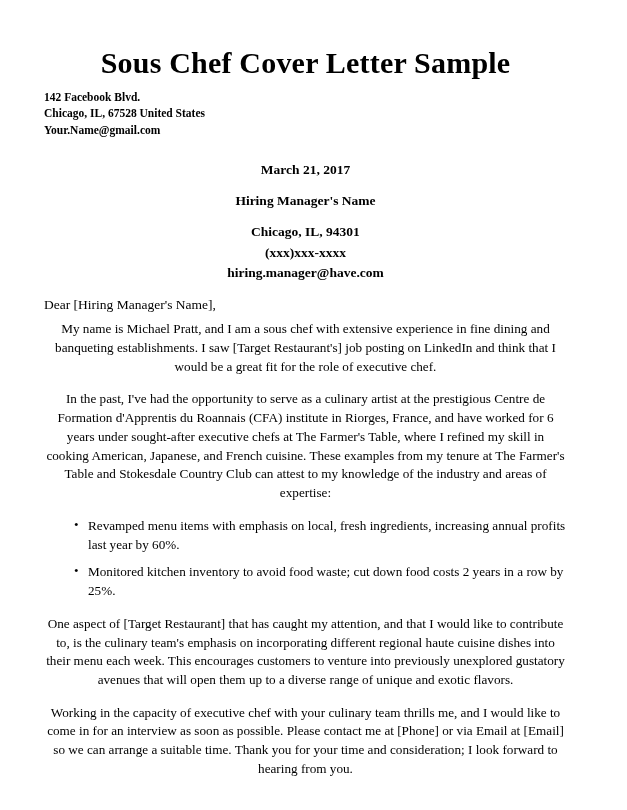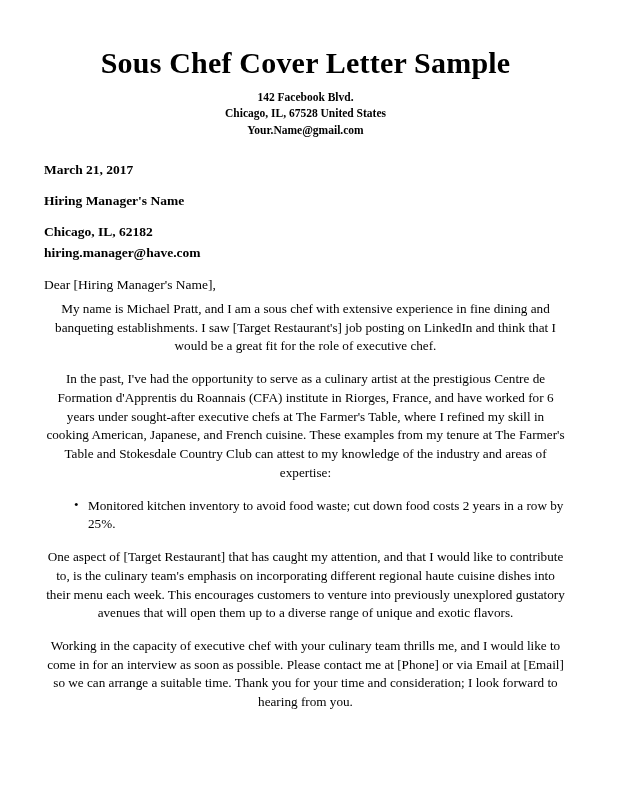--- a/index.html
+++ b/index.html
@@ -23,34 +23,34 @@
   }
   .letter-title {
     text-align: center;
     font-size: 30px;
     font-weight: bold;
     letter-spacing: 0.2px;
     line-height: 1.1;
     margin: 0 0 10px 0;
   }
   .contact-block {
-    text-align: center;
     font-size: 11.5px;
     font-weight: bold;
     line-height: 1.42;
     margin-bottom: 22px;
   }
   .contact-line {
     display: block;
   }
   .meta-block {
     font-size: 13.5px;
     font-weight: bold;
     line-height: 1.5;
     margin-bottom: 14px;
+    text-align: center;
   }
   .meta-line {
     display: block;
   }
   .meta-gap {
     height: 11px;
   }
   .salutation {
     font-size: 13.5px;
     font-weight: normal;
@@ -93,29 +93,31 @@
     <span class="contact-line">142 Facebook Blvd.</span>
     <span class="contact-line">Chicago, IL, 67528 United States</span>
     <span class="contact-line">Your.Name@gmail.com</span>
   </div>
 
   <div class="meta-block">
     <span class="meta-line">March 21, 2017</span>
     <div class="meta-gap"></div>
     <span class="meta-line">Hiring Manager's Name</span>
     <div class="meta-gap"></div>
-    <span class="meta-line">Chicago, IL, 62182</span>
+    <span class="meta-line">Chicago, IL, 94301</span>
+    <span class="meta-line">(xxx)xxx-xxxx</span>
     <span class="meta-line">hiring.manager@have.com</span>
   </div>
 
   <div class="salutation">Dear [Hiring Manager's Name],</div>
 
   <p class="body-par">My name is Michael Pratt, and I am a sous chef with extensive experience in fine dining and banqueting establishments. I saw [Target Restaurant's] job posting on LinkedIn and think that I would be a great fit for the role of executive chef.</p>
   <p class="body-par">In the past, I've had the opportunity to serve as a culinary artist at the prestigious Centre de Formation d'Apprentis du Roannais (CFA) institute in Riorges, France, and have worked for 6 years under sought-after executive chefs at The Farmer's Table, where I refined my skill in cooking American, Japanese, and French cuisine. These examples from my tenure at The Farmer's Table and Stokesdale Country Club can attest to my knowledge of the industry and areas of expertise:</p>
 
   <ul class="bullets">
+    <li>Revamped menu items with emphasis on local, fresh ingredients, increasing annual profits last year by 60%.</li>
     <li>Monitored kitchen inventory to avoid food waste; cut down food costs 2 years in a row by 25%.</li>
   </ul>
 
   <p class="body-par">One aspect of [Target Restaurant] that has caught my attention, and that I would like to contribute to, is the culinary team's emphasis on incorporating different regional haute cuisine dishes into their menu each week. This encourages customers to venture into previously unexplored gustatory avenues that will open them up to a diverse range of unique and exotic flavors.</p>
   <p class="body-par">Working in the capacity of executive chef with your culinary team thrills me, and I would like to come in for an interview as soon as possible. Please contact me at [Phone] or via Email at [Email] so we can arrange a suitable time. Thank you for your time and consideration; I look forward to hearing from you.</p>
 
 </div>
 
 </body></html>

